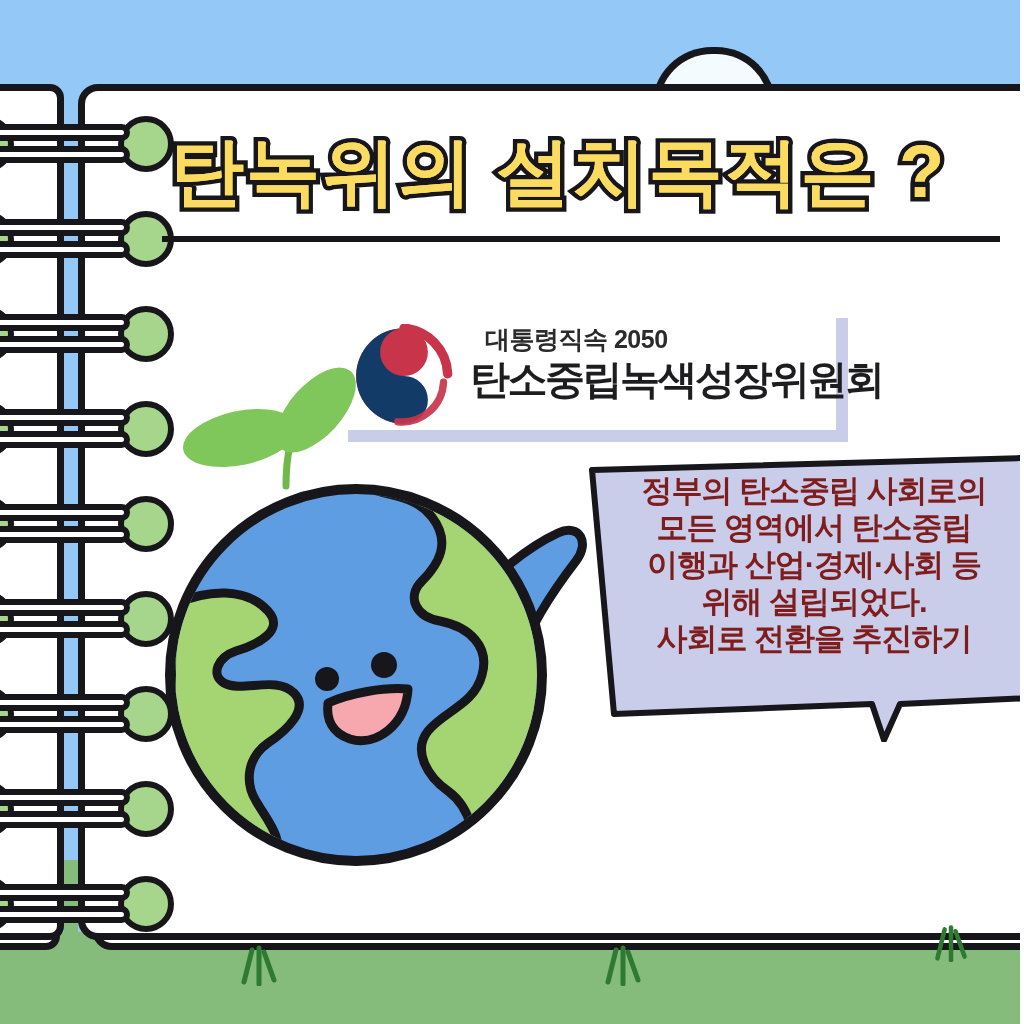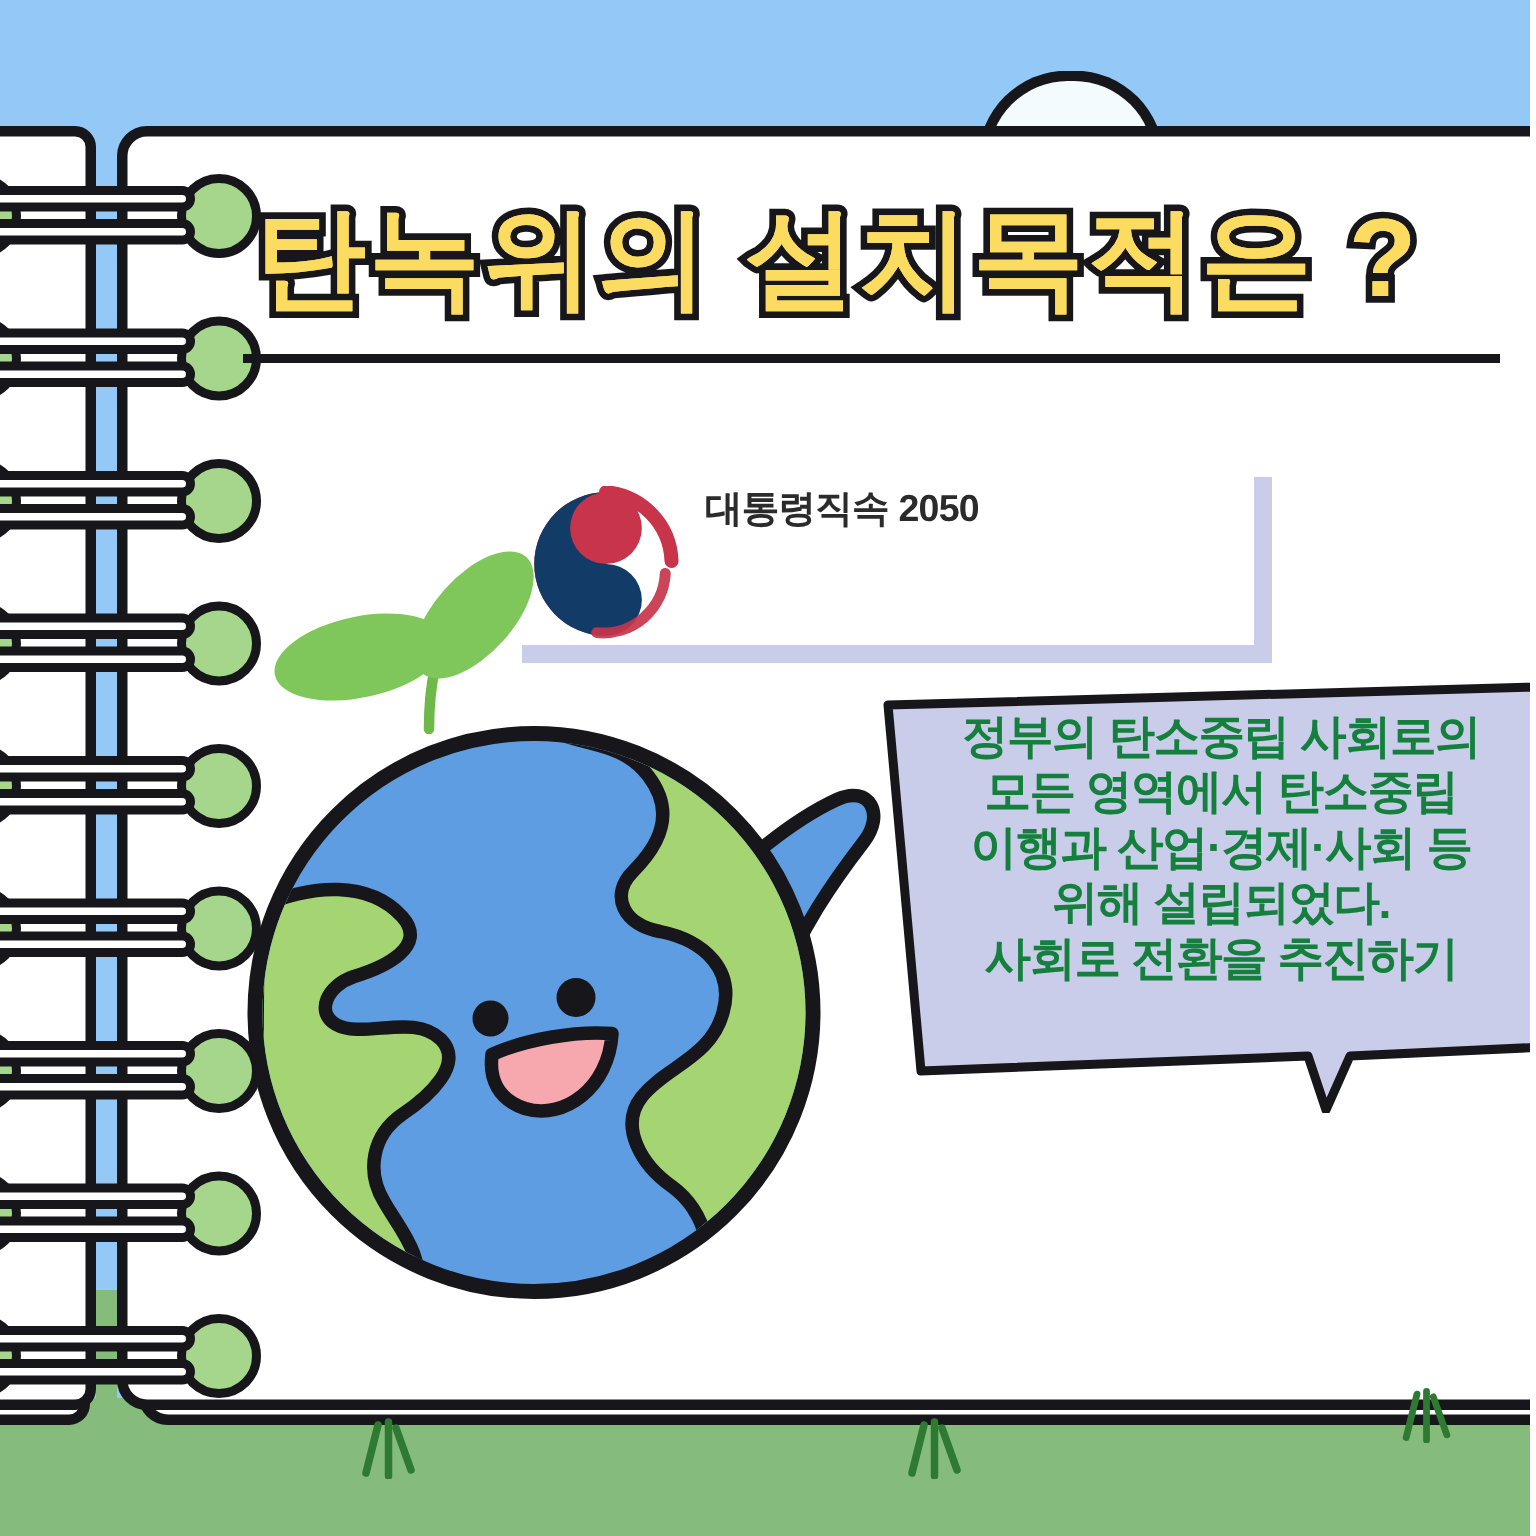--- a/index.html
+++ b/index.html
@@ -58,37 +58,37 @@
   .rule{position:absolute;left:162px;top:236px;width:838px;height:6px;background:#17161a;z-index:12;}
 
   
   .logo-shadow{position:absolute;left:348px;top:318px;width:500px;height:124px;
     background:#c9cde9;z-index:10;}
   .logo-card{position:absolute;left:336px;top:306px;width:500px;height:124px;
     background:#ffffff;z-index:11;display:flex;align-items:center;}
   .taeguk{position:absolute;left:352px;top:324px;width:104px;height:104px;z-index:12;}
   .logo-text{position:absolute;left:470px;top:324px;z-index:12;}
   .logo-sub{font-size:25px;font-weight:bold;color:#2b2b2b;letter-spacing:-0.5px;
-    line-height:30px;margin:0 0 2px 0;}
+    line-height:30px;margin:0 0 2px 15px;}
   .logo-main{font-size:40px;font-weight:bold;color:#1d1d1f;letter-spacing:-2.5px;
     line-height:46px;margin:0;}
 
   
   .sprout{position:absolute;left:168px;top:358px;width:210px;height:150px;z-index:11;}
 
   
   .earth{position:absolute;left:160px;top:425px;width:430px;height:450px;z-index:14;}
 
   
   .bubble{position:absolute;left:584px;top:452px;width:446px;height:290px;z-index:12;}
   .bubble-text{
     position:absolute;left:612px;top:472px;width:404px;
     z-index:16;text-align:center;
     font-size:31px;font-weight:bold;line-height:37px;letter-spacing:-1px;
-    color:#15803d;
+    color:#7f1d1d;
     -webkit-text-stroke:0px;
   }
   .bubble-text div{white-space:nowrap;}
 
   
   .tuft{position:absolute;z-index:20;}
 </style>
 </head>
 <body>
 
@@ -176,20 +176,21 @@
              M50 4 A46 46 0 0 1 50 96 A23 23 0 0 1 50 50 A23 23 0 0 0 50 4 Z" fill="#c8344a"></path>
     <path d="M50 96 A46 46 0 0 1 50 4 A23 23 0 0 0 50 50 A23 23 0 0 1 50 96 Z" fill="#133b68"></path>
     <circle cx="50" cy="27" r="11" fill="#c8344a"></circle>
     <circle cx="50" cy="73" r="11" fill="#133b68"></circle>
     <path d="M50 4 A46 46 0 0 1 92 48" fill="none" stroke="#c8344a" stroke-width="9" stroke-linecap="round"></path>
     <path d="M88 56 A40 40 0 0 1 44 94" fill="none" stroke="#c8344a" stroke-width="7" stroke-linecap="round" opacity="0.92"></path>
   </svg>
 
   <div class="logo-text">
     <p class="logo-sub">대통령직속 2050</p>
+    <p class="logo-main">탄소중립녹색성장위원회</p>
   </div>
 
   <svg class="sprout" viewBox="0 0 210 150">
     <path d="M118 128 C118 100 122 76 136 52" stroke="#6fb84a" stroke-width="7" fill="none" stroke-linecap="round"></path>
     <ellipse cx="72" cy="80" rx="58" ry="27" fill="#7fc75a" transform="rotate(-12 72 80)"></ellipse>
     <ellipse cx="148" cy="52" rx="52" ry="26" fill="#7fc75a" transform="rotate(-48 148 52)"></ellipse>
   </svg>
 
   <svg class="bubble" viewBox="0 0 446 290">
     <path d="M8 18 L440 6 L446 246 L316 252 L300 288 L288 252 L30 262 Z" fill="#c9cde9" stroke="#17161a" stroke-width="6" stroke-linejoin="round"></path>

